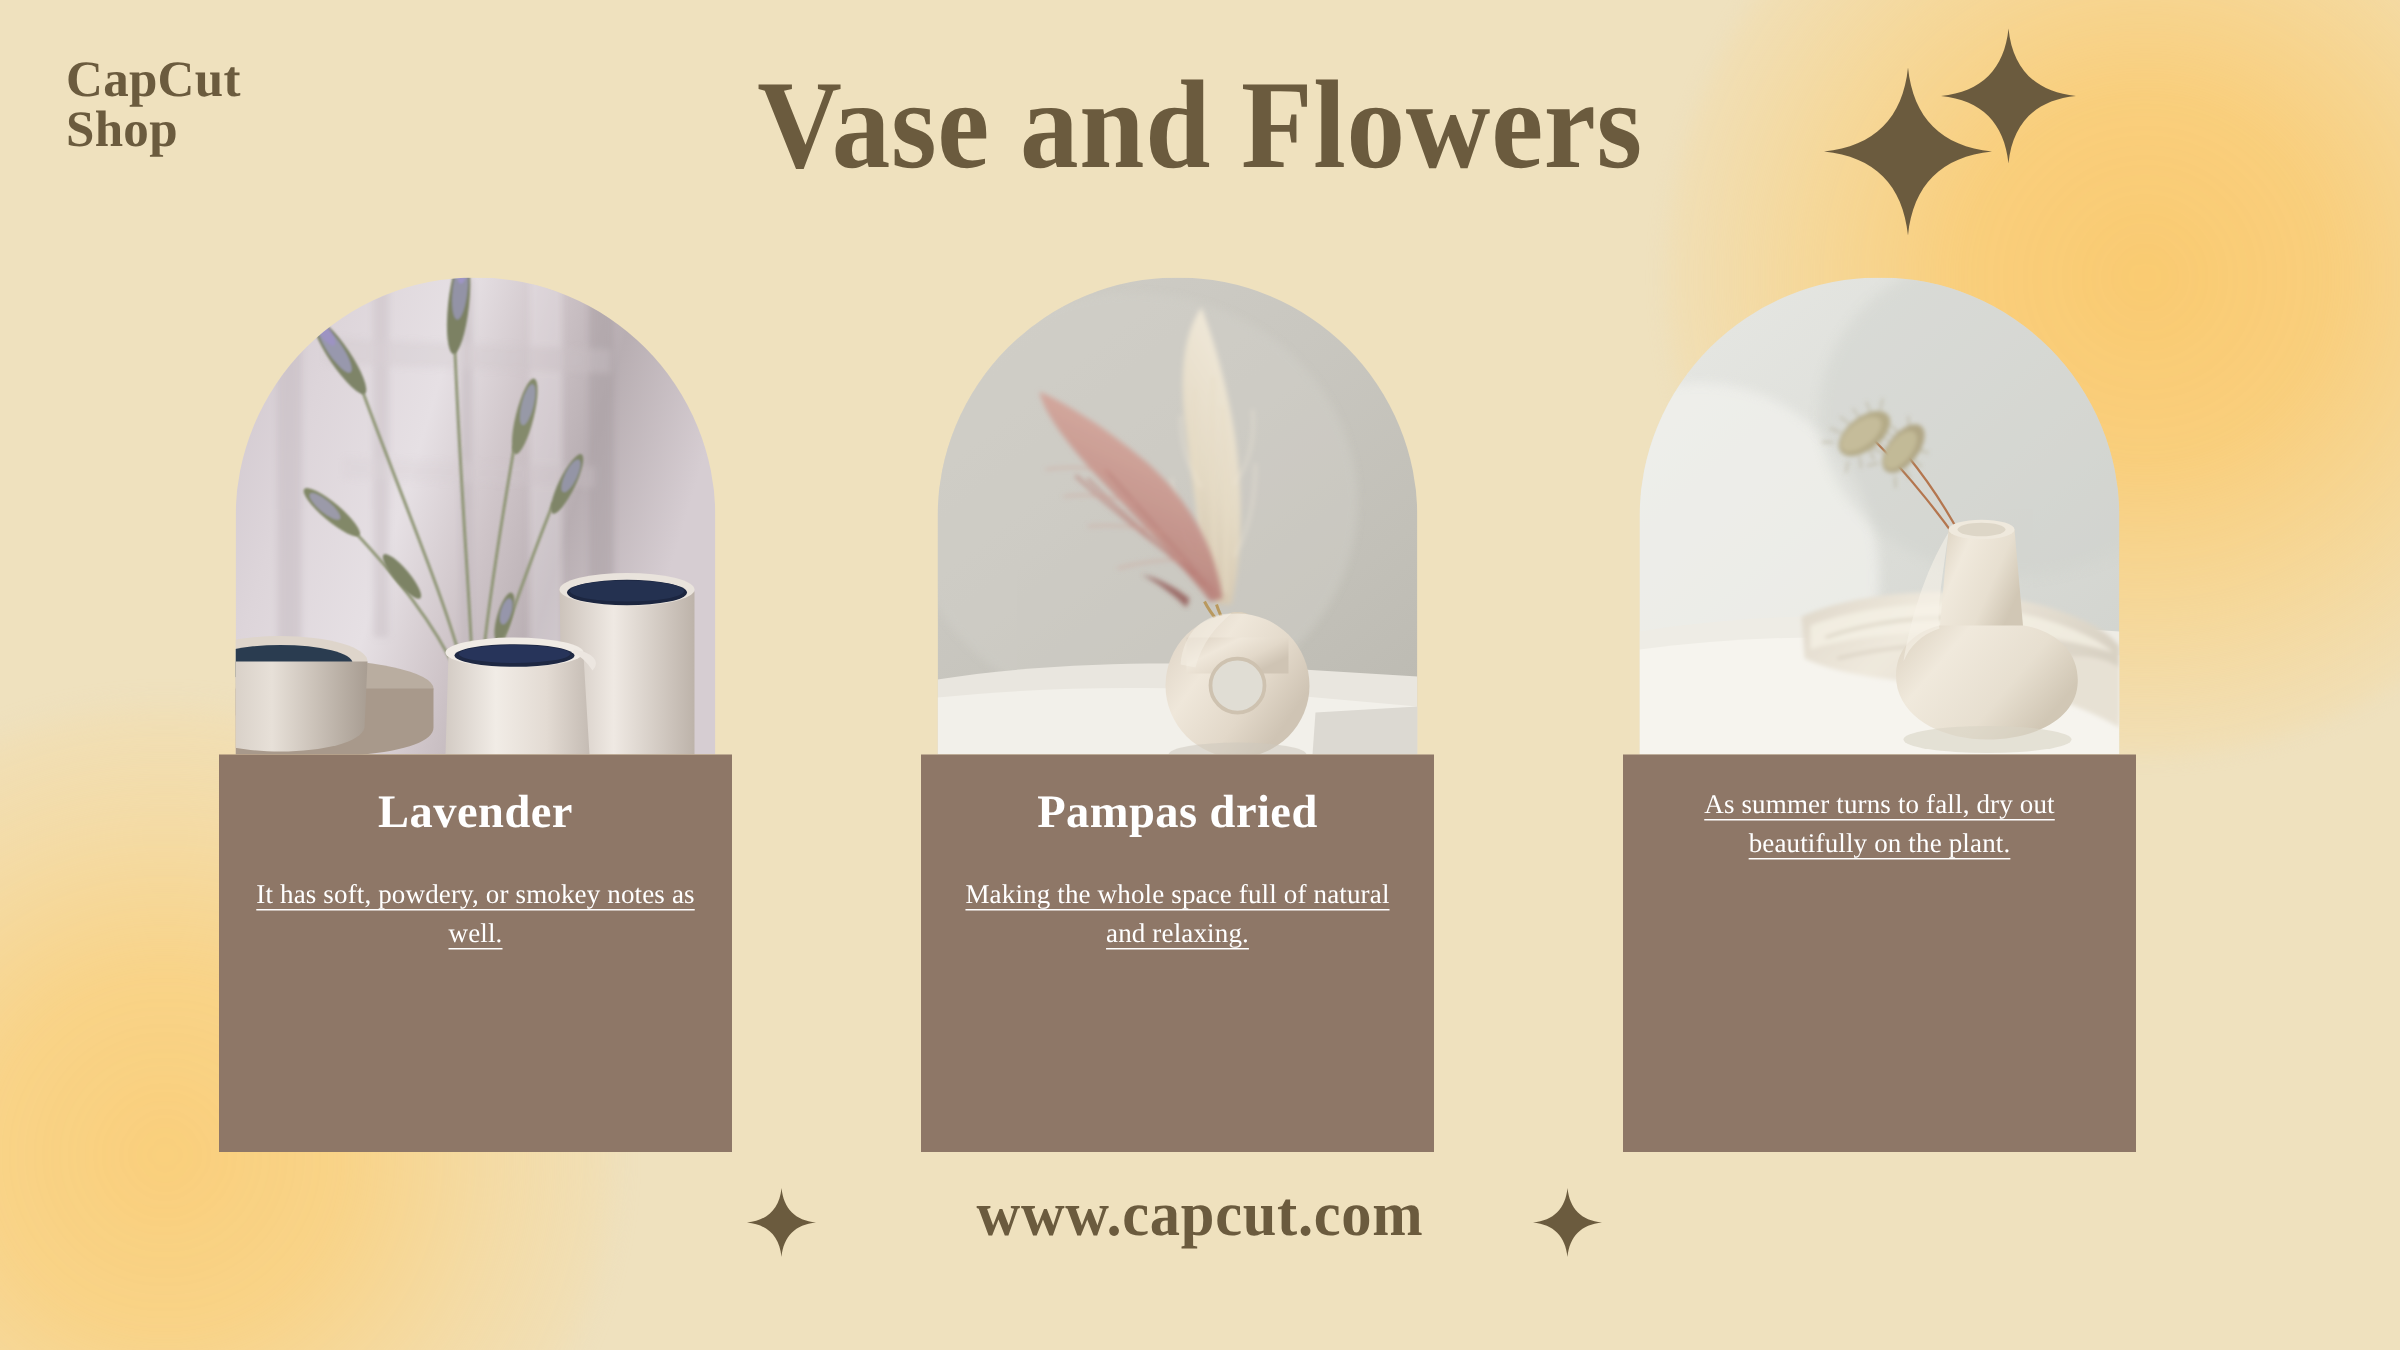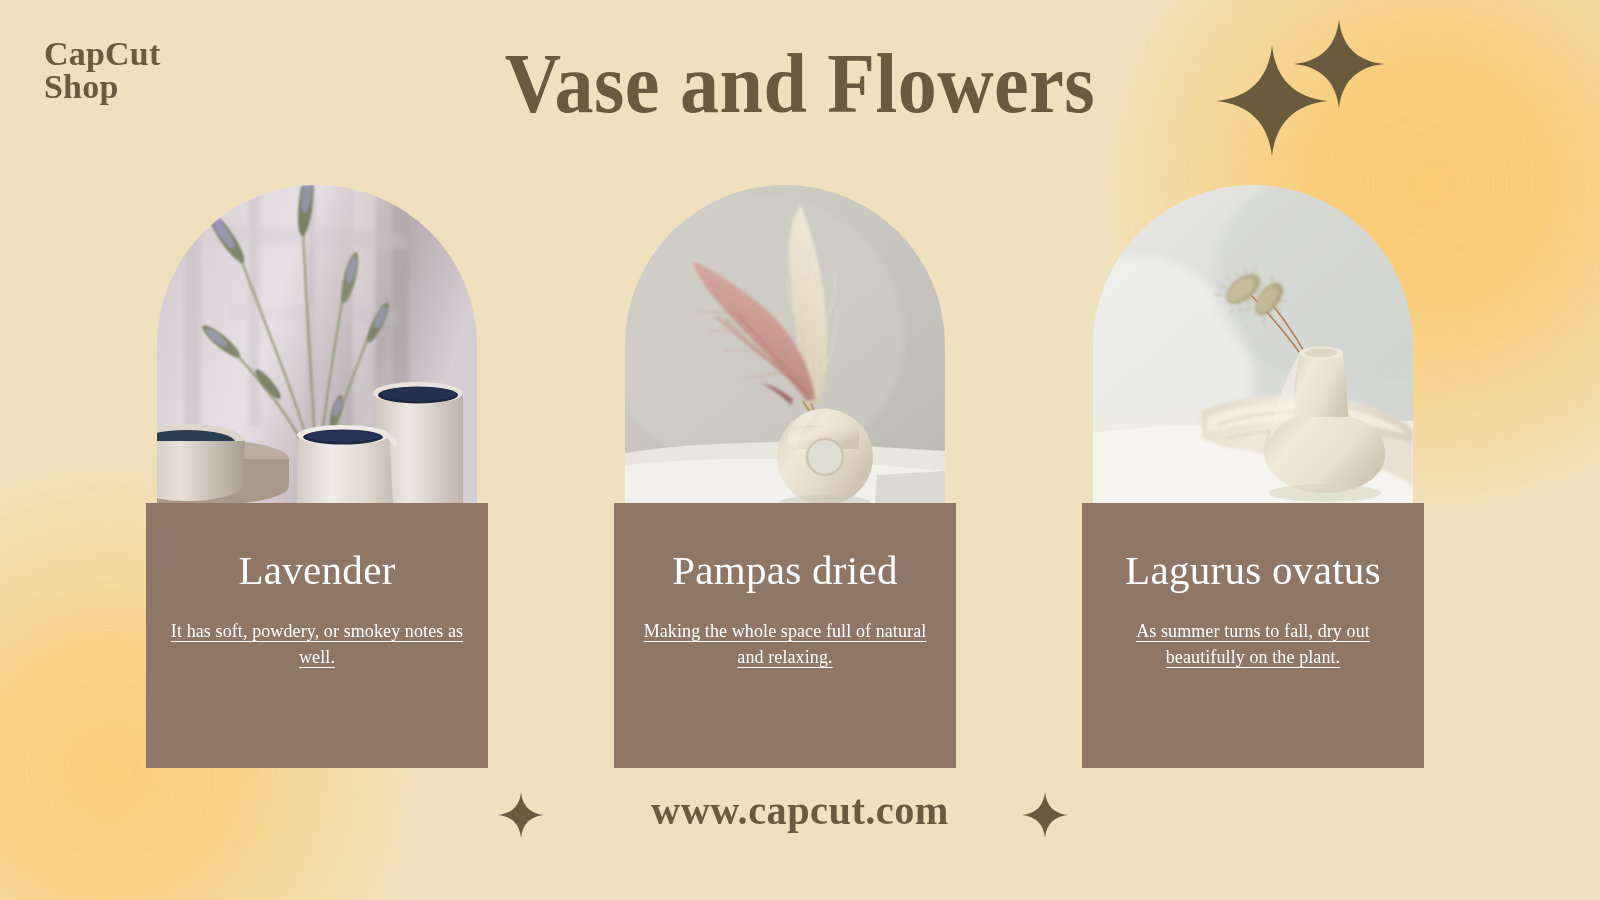--- a/index.html
+++ b/index.html
@@ -94,26 +94,25 @@
   
   .panel {
     position:absolute; left:0; top:318px;
     width:342px; height:265px;
     background:#8E7767;
     padding:20px 14px 0;
     text-align:center;
   }
   .card-name {
     color:#FFFFFF;
-    font-size:41px;
-    font-weight:400;
+    font-size:31px;
+    font-weight:700;
     line-height:1.15;
     letter-spacing:0.3px;
     margin-bottom:24px;
-    margin-top:24px;
   }
   .card-desc {
     color:#FFFFFF;
     font-size:18px;
     line-height:1.45;
     letter-spacing:0.1px;
     text-decoration:underline;
     text-decoration-thickness:1.4px;
     text-underline-offset:4px;
     padding:0 4px;
@@ -451,21 +450,20 @@
             <ellipse cx="228" cy="168" rx="16" ry="4.5" fill="#ddd6c7"></ellipse>
             <path d="M200 232 C176 238 168 256 172 274 C178 296 204 308 232 308
                      C264 308 290 294 292 272 C294 252 280 236 256 232 Z" fill="url(#lagVase)"></path>
             <path d="M206 170 C202 200 198 222 200 234 C188 238 180 246 176 256
                      C180 230 190 196 206 170 Z" fill="#f7f2e8" opacity="0.6"></path>
             <ellipse cx="232" cy="308" rx="56" ry="9" fill="#d9d3c5" opacity="0.6"></ellipse>
           </g>
         </svg>
       </div>
       <div class="panel">
-        <div class="card-name">Lagurus ovatus</div>
         <div class="card-desc">As summer turns to fall, dry out beautifully on the plant.</div>
       </div>
     </div>
 
   </div>
 
   <span class="spark spark-f1">
     <svg viewBox="0 0 100 100" aria-hidden="true">
       <path d="M50 0 C53 30 70 47 100 50 C70 53 53 70 50 100 C47 70 30 53 0 50 C30 47 47 30 50 0 Z" fill="#6B5B3E"></path>
     </svg>

